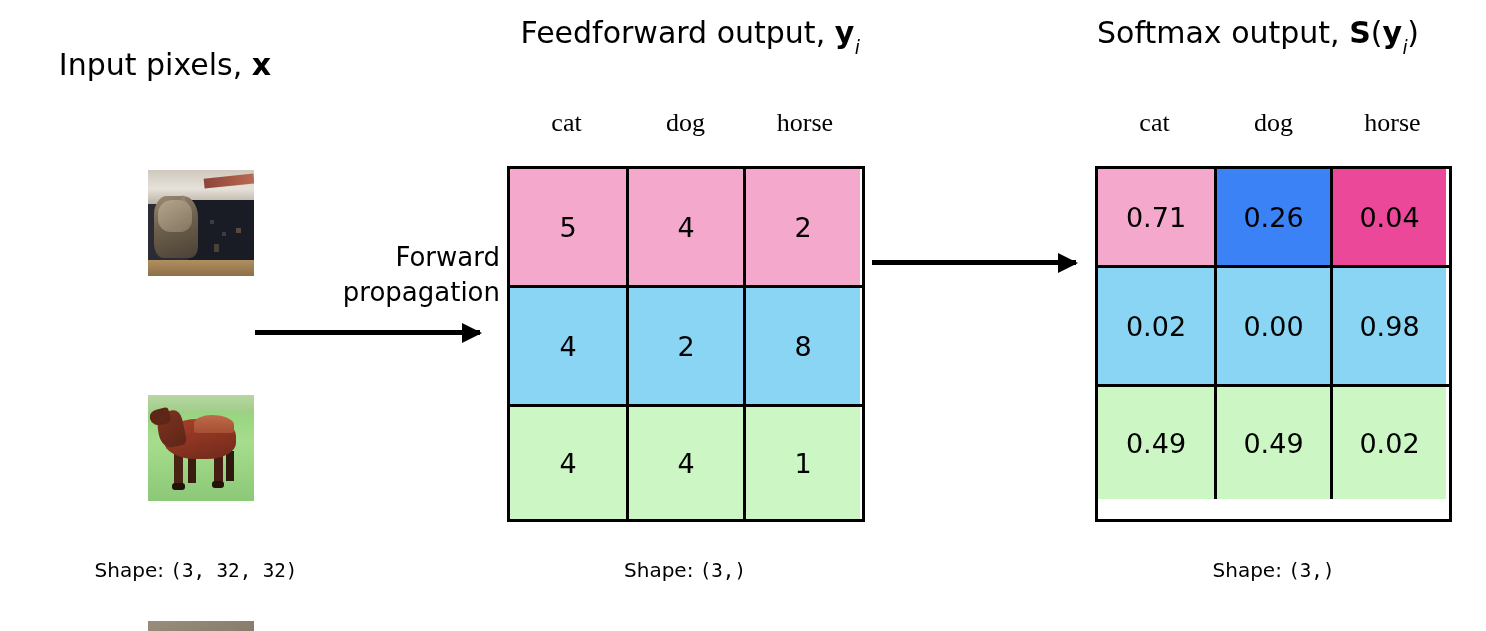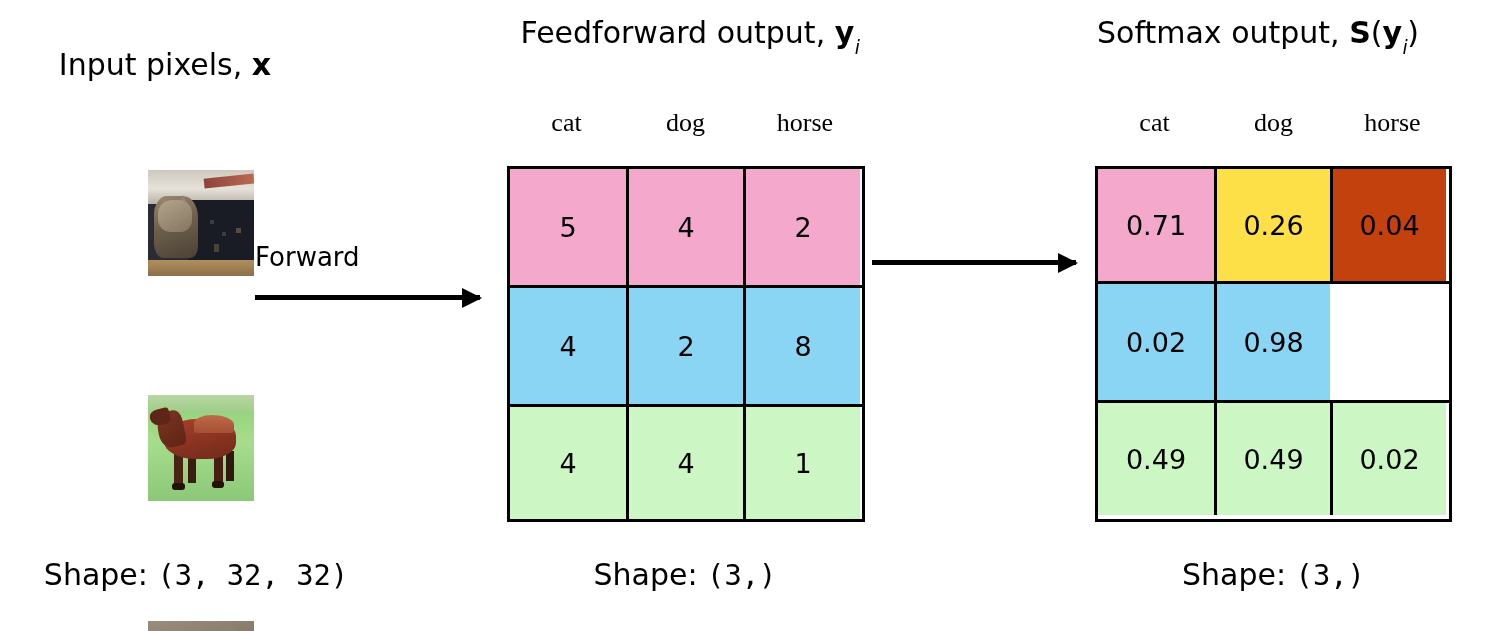--- a/index.html
+++ b/index.html
@@ -63,21 +63,21 @@
     font-size: 27px;
     color: #000;
   }
   .matrix .cell + .cell { border-left: 3px solid #000; }
 
   
   .arrow-wrap { }
   .arrow-label {
     font-size: 26px;
     line-height: 1.35;
-    text-align: left;
+    text-align: right;
     white-space: nowrap;
   }
   .arrow-line {
     position: relative;
     height: 5px;
     background: #000;
   }
   .arrow-line::after {
     content: "";
     position: absolute;
@@ -85,21 +85,21 @@
     top: 50%;
     transform: translateY(-50%);
     width: 0; height: 0;
     border-top: 10px solid transparent;
     border-bottom: 10px solid transparent;
     border-left: 20px solid #000;
   }
 
   
   .shape {
-    font-size: 30px;
+    font-size: 20px;
     line-height: 1;
     white-space: nowrap;
   }
   .shape .mono {
     font-family: "DejaVu Sans Mono", monospace;
     font-size: 0.96em;
   }
 
   
   .thumb {
@@ -210,20 +210,21 @@
 </div>
 
 <div class="abs thumb th-dog" style="left:148px; top:409px;">
   <i class="dog-ground"></i>
 
 </div>
 
 <div class="abs arrow-wrap" style="left:255px; top:240px; width:245px;">
   <div class="arrow-label">
     <div>Forward</div>
+    <div>propagation</div>
   </div>
   <div class="arrow-line" style="margin-top:20px; width:225px;"></div>
 </div>
 
 <div class="abs arrow-wrap" style="left:872px; top:240px; width:215px;">
   <div class="arrow-label">
   </div>
   <div class="arrow-line" style="margin-top:20px; width:204px;"></div>
 </div>
 
@@ -251,27 +252,28 @@
   </div>
 </div>
 
 <div class="abs headrow" style="left:1095px; top:110px; width:357px;">
   <span style="width:119px">cat</span>
   <span style="width:119px">dog</span>
   <span style="width:119px">horse</span>
 </div>
 
 <div class="abs matrix" style="left:1095px; top:166px; width:357px; height:356px;">
-  <div class="row" style="height:112px;">
+  <div class="row" style="height:96px;">
     <div class="cell" style="width:116px; background:#f4a8cb;">0.71</div>
-    <div class="cell" style="width:116px; background:#fde047;">0.26</div>
-    <div class="cell" style="width:116px; background:#c2410c;">0.04</div>
+    <div class="cell" style="width:116px; background:#3b82f6;">0.26</div>
+    <div class="cell" style="width:116px; background:#ec4899;">0.04</div>
   </div>
   <div class="row" style="height:116px;">
     <div class="cell" style="width:116px; background:#8ad5f4;">0.02</div>
+    <div class="cell" style="width:116px; background:#8ad5f4;">0.00</div>
     <div class="cell" style="width:116px; background:#8ad5f4;">0.98</div>
   </div>
   <div class="row" style="height:112px;">
     <div class="cell" style="width:116px; background:#ccf7c4;">0.49</div>
     <div class="cell" style="width:116px; background:#ccf7c4;">0.49</div>
     <div class="cell" style="width:116px; background:#ccf7c4;">0.02</div>
   </div>
 </div>
 
 <div class="abs shape" style="left:0px; top:560px; width:392px; text-align:center;">

